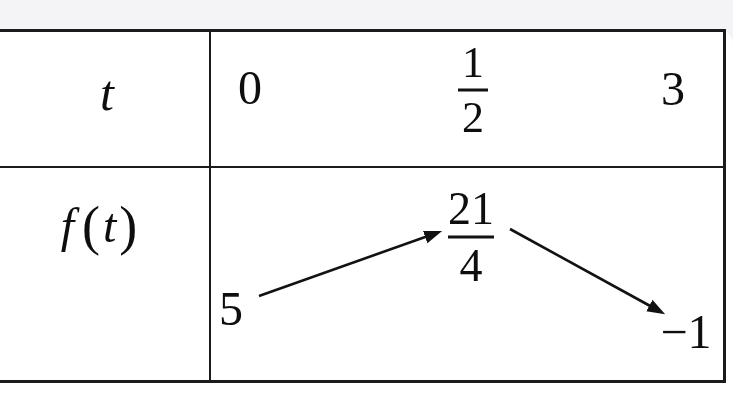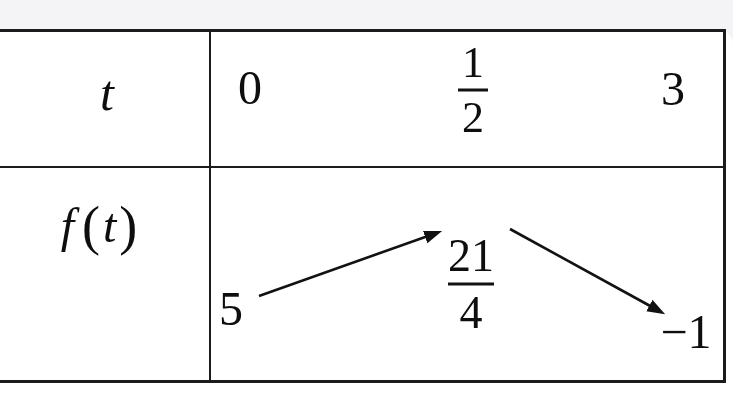--- a/index.html
+++ b/index.html
@@ -14,21 +14,21 @@
   .t-vdiv{left:209px;top:31px;width:2px;height:350px;}
   .t-hdiv{left:0;top:166px;width:724px;height:2px;}
   .txt{position:absolute;transform:translate(-50%,-50%);white-space:nowrap;line-height:1;}
   .var-t{left:107px;top:93px;font-size:50px;font-style:italic;}
   .v0{left:250px;top:88px;font-size:48px;}
   .v3{left:673px;top:89px;font-size:48px;}
   .v5{left:231px;top:309px;font-size:48px;}
   .vneg1{left:686px;top:332px;font-size:48px;}
   .frac{display:flex;flex-direction:column;align-items:center;}
   .frac-half{left:473px;top:90px;font-size:44px;}
-  .frac-peak{left:471px;top:237px;font-size:46px;margin-top:47px;}
+  .frac-peak{left:471px;top:237px;font-size:46px;}
   .frac .bar{height:3px;background:#111;margin:4px 0;}
   .bar-30{width:30px;}
   .bar-46{width:46px;}
   .flabel{left:99px;top:224px;font-size:48px;display:flex;align-items:baseline;}
   .fl-it{font-style:italic;}
   .fl-f{margin-right:8px;}
   .fl-paren{font-size:54px;position:relative;top:2px;}
   .fl-var{padding:0 3px;}
   .arrows{position:absolute;left:0;top:0;pointer-events:none;}
 </style>

